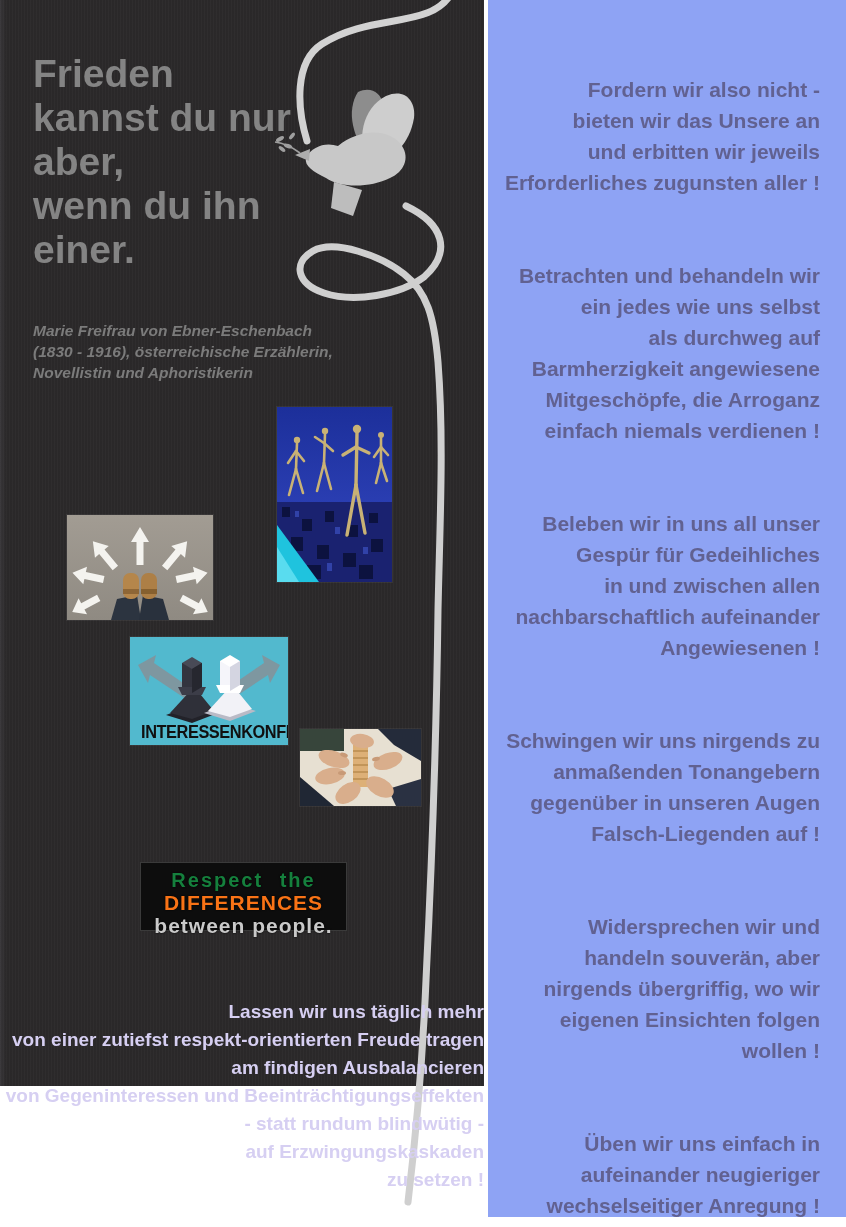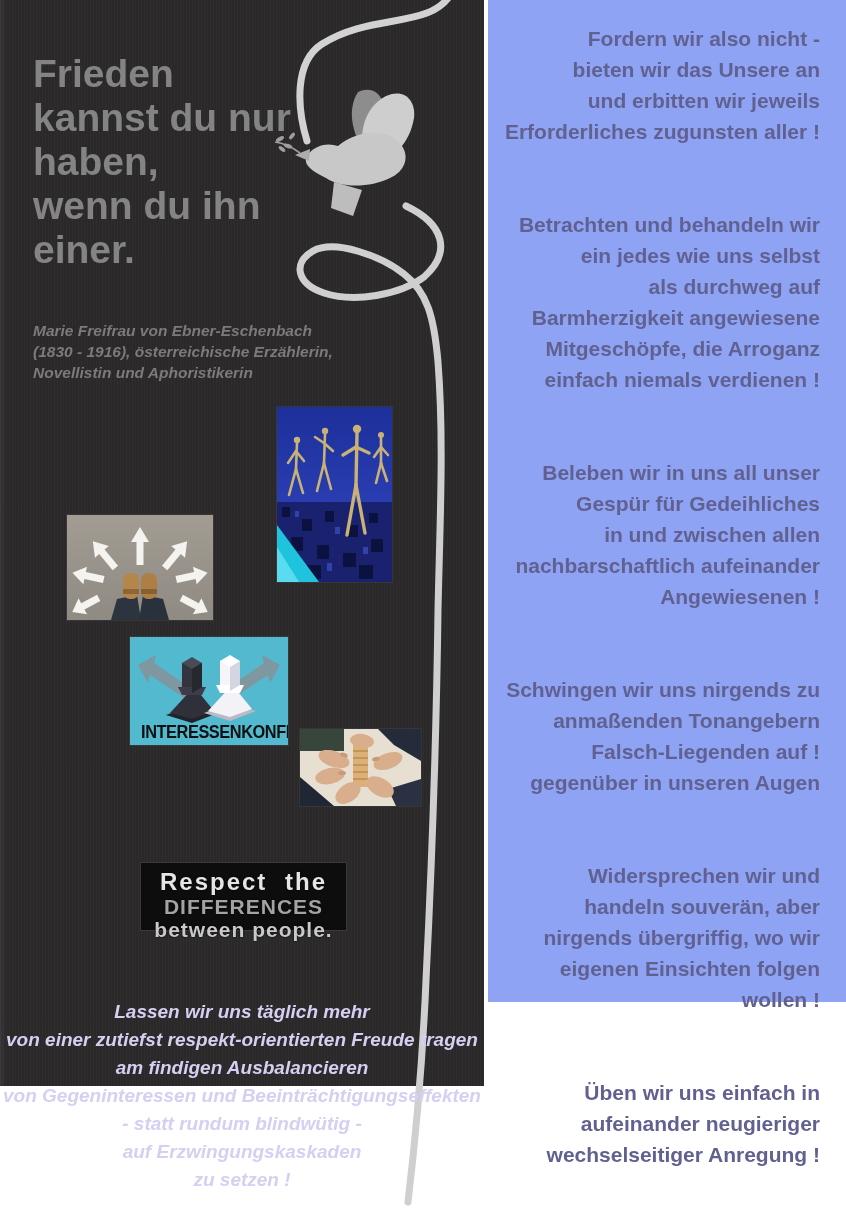--- a/index.html
+++ b/index.html
@@ -6,37 +6,37 @@
   #stage{position:relative;width:846px;height:1227px;overflow:hidden;background:#ffffff;
          font-family:"Liberation Sans",sans-serif;}
   .abs{position:absolute;}
 
   
   #left-panel{left:0;top:0;width:484px;height:1086px;background:#2b292a;
     background-image:repeating-linear-gradient(90deg,rgba(255,255,255,0.02) 0 1px,rgba(0,0,0,0.02) 1px 3px),
                      linear-gradient(90deg,#39373a 0,#2b292a 6px);}
   #quote{left:33px;top:52px;color:#848484;font-size:39px;font-weight:bold;line-height:44px;letter-spacing:0px;}
   #attribution{left:33px;top:320px;color:#7b7b7b;font-size:15.5px;font-weight:bold;font-style:italic;line-height:21px;}
-  #closing{left:0;top:998px;width:484px;text-align:center;color:#d6cff2;font-size:19px;font-weight:bold;line-height:28px;font-style:italic;}
+  #closing{left:0;top:998px;width:484px;text-align:right;color:#d6cff2;font-size:19px;font-weight:bold;line-height:28px;}
 
   
   .plate{box-shadow:0 0 0 1px rgba(255,255,255,0.06);}
   #respect-plate{left:140px;top:862px;width:205px;height:67px;background:#0d0d0d;border:1px solid #3a3a3a;
      text-align:center;font-weight:bold;line-height:1;}
-  #respect-plate .r1{margin-top:7px;color:#e5e5e5;font-size:24px;letter-spacing:2px;word-spacing:9px;text-shadow:0 0 2px #000;}
-  #respect-plate .r2{margin-top:2px;color:#a3a3a3;font-size:21px;letter-spacing:1px;text-shadow:0 0 2px #000;}
+  #respect-plate .r1{margin-top:7px;color:#15803d;font-size:20px;letter-spacing:2px;word-spacing:9px;text-shadow:0 0 2px #000;}
+  #respect-plate .r2{margin-top:2px;color:#f97316;font-size:21px;letter-spacing:1px;text-shadow:0 0 2px #000;}
   #respect-plate .r3{margin-top:2px;color:#c9c9c9;font-size:21px;letter-spacing:1px;text-shadow:0 0 2px #000;}
 
   #conflict-plate{left:130px;top:637px;width:158px;height:108px;background:#52b9ce;overflow:hidden;}
   #conflict-caption{position:absolute;left:0;bottom:2px;width:100%;text-align:center;color:#101010;
      font-size:19px;font-weight:bold;transform:scaleX(0.86);transform-origin:center;letter-spacing:-0.5px;}
 
   
-  #right-panel{left:488px;top:0;width:358px;height:1002px;background:#8ea3f4;
-     box-sizing:border-box;padding:23px 26px 0 16px;}
+  #right-panel{left:488px;top:0;width:358px;height:1217px;background:#8ea3f4;
+     box-sizing:border-box;padding:74px 26px 0 16px;}
   .rpara{color:#616191;font-size:21px;font-weight:bold;line-height:31px;text-align:right;margin:0 0 62px 0;}
 </style>
 </head>
 <body>
 
 <div id="stage">
 
   <div id="left-panel" class="abs">
 
     <svg class="abs" style="left:0;top:0" width="484" height="1227" viewBox="0 0 484 1227">
@@ -64,21 +64,21 @@
           <ellipse cx="288" cy="146" rx="4.5" ry="2" fill="#9f9f9f" transform="rotate(20 288 146)"></ellipse>
           <ellipse cx="282" cy="149" rx="4" ry="1.8" fill="#9f9f9f" transform="rotate(40 282 149)"></ellipse>
           <ellipse cx="292" cy="136" rx="4" ry="1.8" fill="#9f9f9f" transform="rotate(-50 292 136)"></ellipse>
         </g>
       </g>
     </svg>
 
     <div id="quote" class="abs">
         <div>Frieden</div>
         <div>kannst du nur</div>
-        <div>haben,</div>
+        <div>aber,</div>
         <div>wenn du ihn</div>
         <div>einer.</div>
       </div>
 
     <div id="attribution" class="abs">
         <div>Marie Freifrau von Ebner-Eschenbach</div>
         <div>(1830 - 1916), österreichische Erzählerin,</div>
         <div>Novellistin und Aphoristikerin</div>
       </div>
 
@@ -283,22 +283,22 @@
     <div class="rpara">
         <div>Beleben wir in uns all unser</div>
         <div>Gespür  für Gedeihliches</div>
         <div>in und zwischen allen</div>
         <div>nachbarschaftlich aufeinander</div>
         <div>Angewiesenen !</div>
       </div>
     <div class="rpara">
         <div>Schwingen wir uns nirgends zu</div>
         <div>anmaßenden Tonangebern</div>
+        <div>gegenüber in unseren Augen</div>
         <div>Falsch-Liegenden auf !</div>
-        <div>gegenüber in unseren Augen</div>
       </div>
     <div class="rpara">
         <div>Widersprechen wir und</div>
         <div>handeln souverän, aber</div>
         <div>nirgends übergriffig, wo wir</div>
         <div>eigenen Einsichten folgen</div>
         <div>wollen !</div>
       </div>
     <div class="rpara">
         <div>Üben wir uns einfach in</div>

